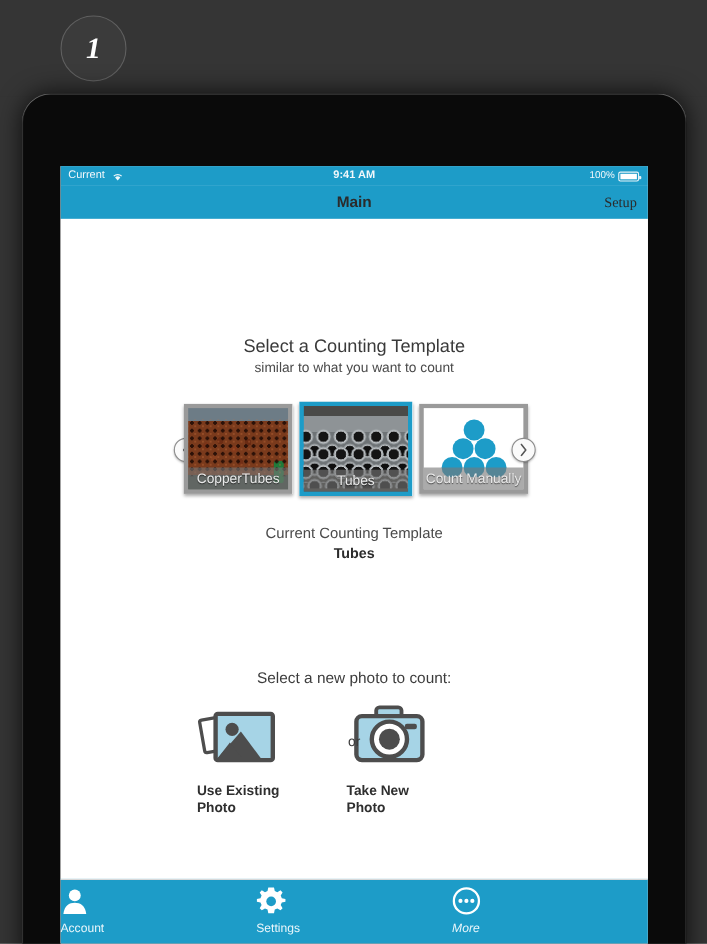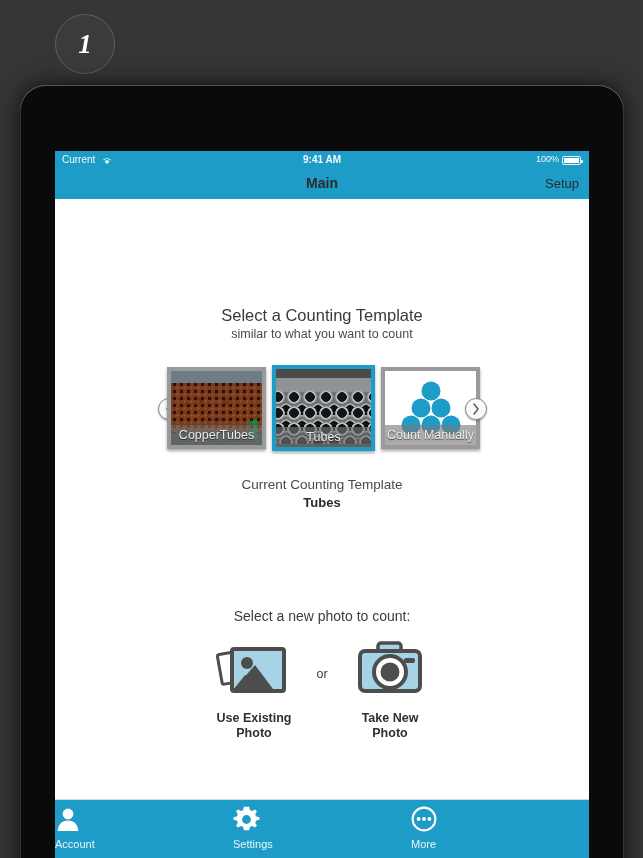--- a/index.html
+++ b/index.html
@@ -81,21 +81,21 @@
 
   
   #nav-bar{
     height:30px;background:#1d9cc8;position:relative;
   }
   #nav-title{
     position:absolute;left:0;right:0;top:6px;text-align:center;
     color:#2b2b2b;font-size:14px;font-weight:bold;
   }
   #nav-setup{
-    position:absolute;right:10px;top:7px;color:#2b2b2b;font-size:13px;
+    position:absolute;right:10px;top:7px;color:#2b2b2b;font-size:13px;font-family:Liberation Serif, serif;
   }
 
   
   #content{position:relative;height:601px;background:#fff;}
 
   .title-big{
     text-align:center;color:#3a3a3a;font-size:16.5px;
   }
   .title-sub{
     text-align:center;color:#4a4a4a;font-size:12.5px;
@@ -189,41 +189,41 @@
   #car-next{left:410px;}
   .car-arrow svg{position:absolute;left:5px;top:4px;}
 
   
   #cur-tpl-label{position:absolute;left:0;right:0;top:278px;text-align:center;color:#4a4a4a;font-size:13.5px;}
   #cur-tpl-value{position:absolute;left:0;right:0;top:296px;text-align:center;color:#2b2b2b;font-size:13px;font-weight:bold;}
 
   
   #photo-prompt{position:absolute;left:0;right:0;top:409px;text-align:center;color:#3c3c3c;font-size:14px;}
   #photo-row{position:absolute;left:0;right:0;top:440px;height:140px;}
-  .photo-opt{position:absolute;top:0;width:150px;text-align:center;}
+  .photo-opt{position:absolute;top:0;width:150px;text-align:left;}
   #opt-existing{left:124px;}
   #opt-new{left:260px;}
   .photo-opt .cap{
     margin-top:6px;color:#2f2f2f;font-size:12.5px;font-weight:bold;line-height:15px;
   }
   #or-text{
     position:absolute;left:0;right:0;top:468px;text-align:center;color:#3c3c3c;font-size:12.5px;
   }
 
   
   #tab-bar{
     position:absolute;left:0;right:0;bottom:0;height:58px;background:#1d9cc8;
     border-top:1px solid #d8d8d8;
   }
   .tab{
     position:absolute;top:0;width:178px;height:58px;text-align:left;
   }
   #tab-account{left:0;}
   #tab-settings{left:178px;}
-  #tab-more{left:356px;}
+  #tab-more{left:356px;font-style:italic;}
   .tab .ic{height:32px;padding-top:6px;}
   .tab .lb{color:#eaf6fb;font-size:11px;}
 </style>
 </head>
 <body>
 
 <div id="promo-header">
   <div id="step-badge">
     <span>1</span>
   </div>

